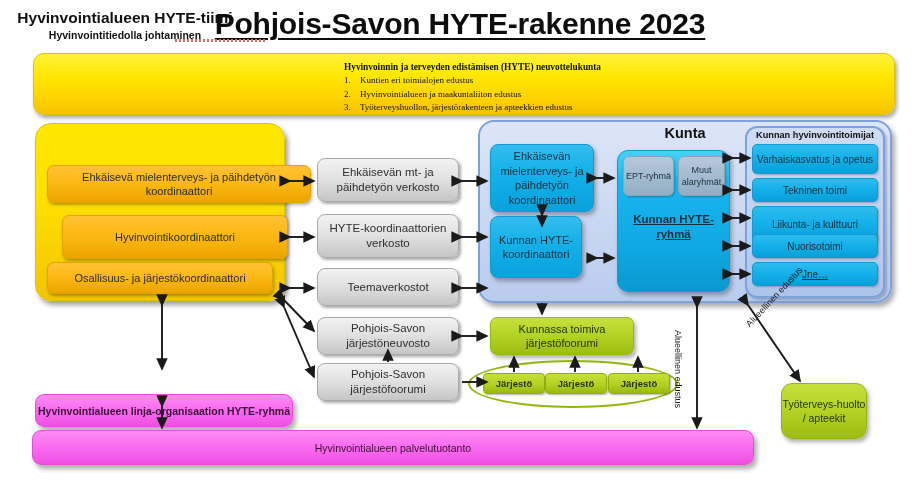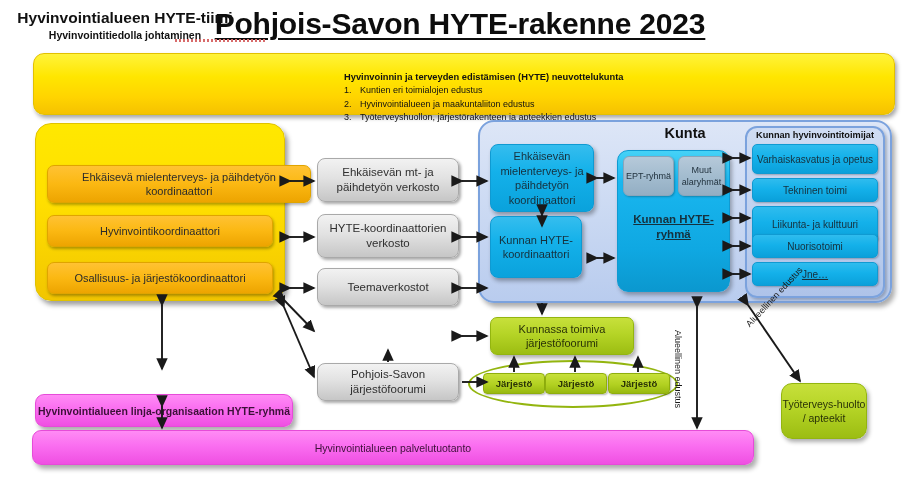--- a/index.html
+++ b/index.html
@@ -25,21 +25,21 @@
     background:repeating-linear-gradient(90deg,#d86b6b 0 2px,transparent 2px 4px);
   }
 
   
   #banner{
     left:33px;top:53px;width:862px;height:62px;border-radius:11px;
     background:linear-gradient(180deg,#fff33a 0%,#ffe600 38%,#ffd400 72%,#f5c200 100%);
     border:1px solid #e2c000;
     box-shadow:2px 3px 4px rgba(0,0,0,.35);
   }
-  #banner-inner{position:absolute;left:310px;top:17px;width:530px;}
+  #banner-inner{position:absolute;left:310px;top:7px;width:530px;font-family:Liberation Serif, serif;}
   .bnr-head{font-size:9.3px;font-weight:bold;color:#111;line-height:13px;}
   .bnr-li{font-size:9px;color:#111;line-height:13.5px;display:flex;}
   .bnr-li .n{width:16px;flex:none;}
 
   
   #hytetiimi{
     left:35px;top:123px;width:250px;height:178px;border-radius:16px;
     background:linear-gradient(180deg,#ffe800 0%,#ffdf00 45%,#f2c500 100%);
     border:1px solid #e0c200;
     box-shadow:3px 4px 5px rgba(0,0,0,.38);
@@ -47,21 +47,21 @@
   #ht-t1{left:0;top:9px;width:250px;font-size:15.5px;font-weight:bold;color:#111;text-align:center;}
   #ht-t2{left:0;top:29px;width:250px;font-size:10.5px;font-weight:bold;color:#111;text-align:center;}
   .orange{
     border-radius:7px;
     background:linear-gradient(180deg,#ffc233 0%,#fbb812 50%,#eda400 100%);
     border:1px solid #e0a400;
     box-shadow:1px 2px 3px rgba(0,0,0,.3);
     color:#2b2b2b;font-size:11px;line-height:14px;
   }
   #or1{left:47px;top:165px;width:264px;height:38px;}
-  #or2{left:47px;top:215px;width:226px;height:32px;}
+  #or2{left:62px;top:215px;width:226px;height:44px;}
   #or3{left:47px;top:262px;width:226px;height:32px;}
 
   
   .gray{
     border-radius:8px;
     background:linear-gradient(180deg,#f2f2f2 0%,#e2e2e2 45%,#c6c6c6 100%);
     border:1px solid #a9a9a9;
     box-shadow:2px 2px 3px rgba(0,0,0,.33);
     color:#2f2f2f;font-size:11.5px;line-height:15px;
   }
@@ -193,20 +193,21 @@
   <div class="abs" id="hytetiimi"></div>
   <div class="abs" id="ht-t1">Hyvinvointialueen HYTE-tiimi</div>
   <div class="abs" id="ht-t2">Hyvinvointitiedolla johtaminen</div>
   <div class="abs ctr orange" id="or1">Ehkäisevä mielenterveys- ja päihdetyön koordinaattori</div>
   <div class="abs ctr orange" id="or2">Hyvinvointikoordinaattori</div>
   <div class="abs ctr orange" id="or3">Osallisuus- ja järjestökoordinaattori</div>
 
   <div class="abs ctr gray" id="g1">Ehkäisevän mt- ja päihdetyön verkosto</div>
   <div class="abs ctr gray" id="g2">HYTE-koordinaattorien verkosto</div>
   <div class="abs ctr gray" id="g3">Teemaverkostot</div>
+  <div class="abs ctr gray" id="g4">Pohjois-Savon järjestöneuvosto</div>
   <div class="abs ctr gray" id="g5">Pohjois-Savon järjestöfoorumi</div>
 
   <div class="abs" id="kunta"></div>
   <div class="abs" id="kunta-title">Kunta</div>
   <div class="abs ctr cyan" id="cy1">Ehkäisevän mielenterveys- ja päihdetyön koordinaattori</div>
   <div class="abs ctr cyan" id="cy2">Kunnan HYTE-koordinaattori</div>
   <div class="abs" id="hyteryhma"></div>
   <div class="abs" id="hr-label"><span class="ul">Kunnan HYTE-ryhmä</span></div>
   <div class="abs ctr subgray" id="sg1">EPT-ryhmä</div>
   <div class="abs ctr subgray" id="sg2">Muut alaryhmät</div>

